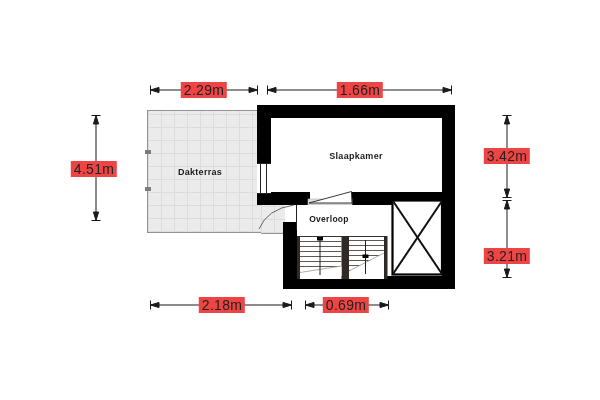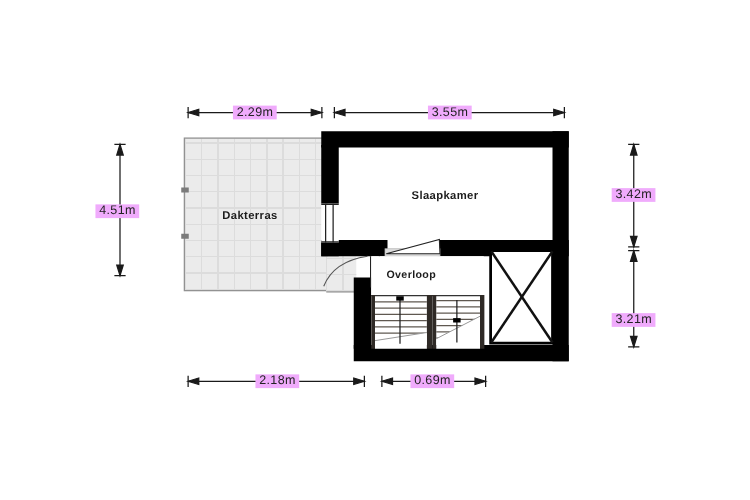--- a/index.html
+++ b/index.html
@@ -28,21 +28,21 @@
   .tick{
     position:absolute;left:145px;width:6px;height:4px;background:#7b7b7b;
   }
   .plan-svg{position:absolute;left:0;top:0;}
   .lbl{
     position:absolute;transform:translate(-50%,-50%);
     font-size:9px;color:#1c1c1c;white-space:nowrap;letter-spacing:.3px;font-weight:bold;
   }
   .dim-lbl{
     position:absolute;transform:translate(-50%,-50%);
-    font-size:10px;color:#222;background:#f0abfc;padding:0 3px;white-space:nowrap;
+    font-size:14px;color:#222;background:#ef4444;padding:0 3px;white-space:nowrap;
     letter-spacing:.3px;
   }
 </style>
 </head>
 <body>
 
 <div class="stage">
 
   <div class="terrace"></div>
   <div class="terrace-ext"></div>
@@ -168,19 +168,19 @@
       <polygon points="305.5,305 314,302.4 314,307.6"></polygon>
       <polygon points="388.5,305 380,302.4 380,307.6"></polygon>
     </g>
   </svg>
 
   <div class="lbl" style="left:200px;top:172px">Dakterras</div>
   <div class="lbl" style="left:356px;top:156px">Slaapkamer</div>
   <div class="lbl" style="left:329px;top:219px;font-size:8.5px">Overloop</div>
 
   <div class="dim-lbl" style="left:204px;top:90px">2.29m</div>
-  <div class="dim-lbl" style="left:360px;top:90px">3.55m</div>
+  <div class="dim-lbl" style="left:360px;top:90px">1.66m</div>
   <div class="dim-lbl" style="left:94px;top:169px">4.51m</div>
   <div class="dim-lbl" style="left:507px;top:156px">3.42m</div>
   <div class="dim-lbl" style="left:507px;top:256px">3.21m</div>
   <div class="dim-lbl" style="left:222px;top:305px">2.18m</div>
   <div class="dim-lbl" style="left:346px;top:305px">0.69m</div>
 </div>
 
 </body></html>

